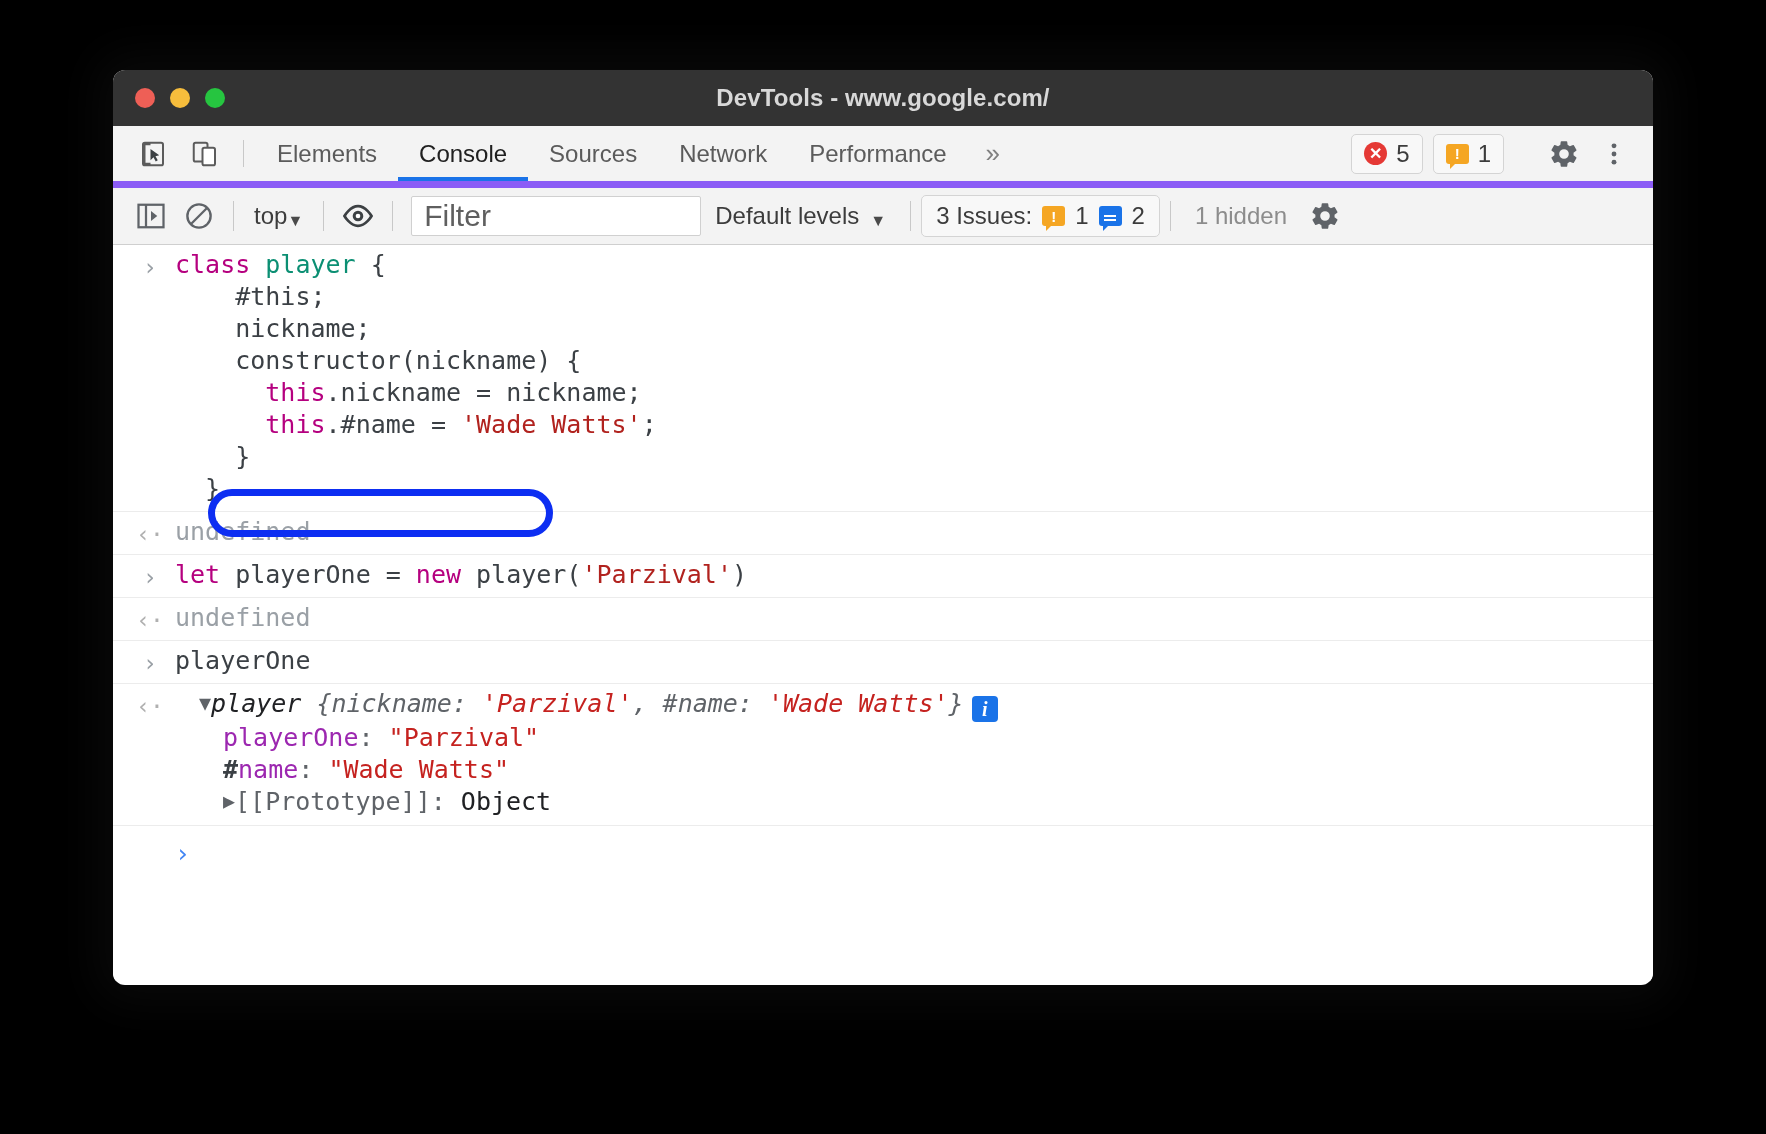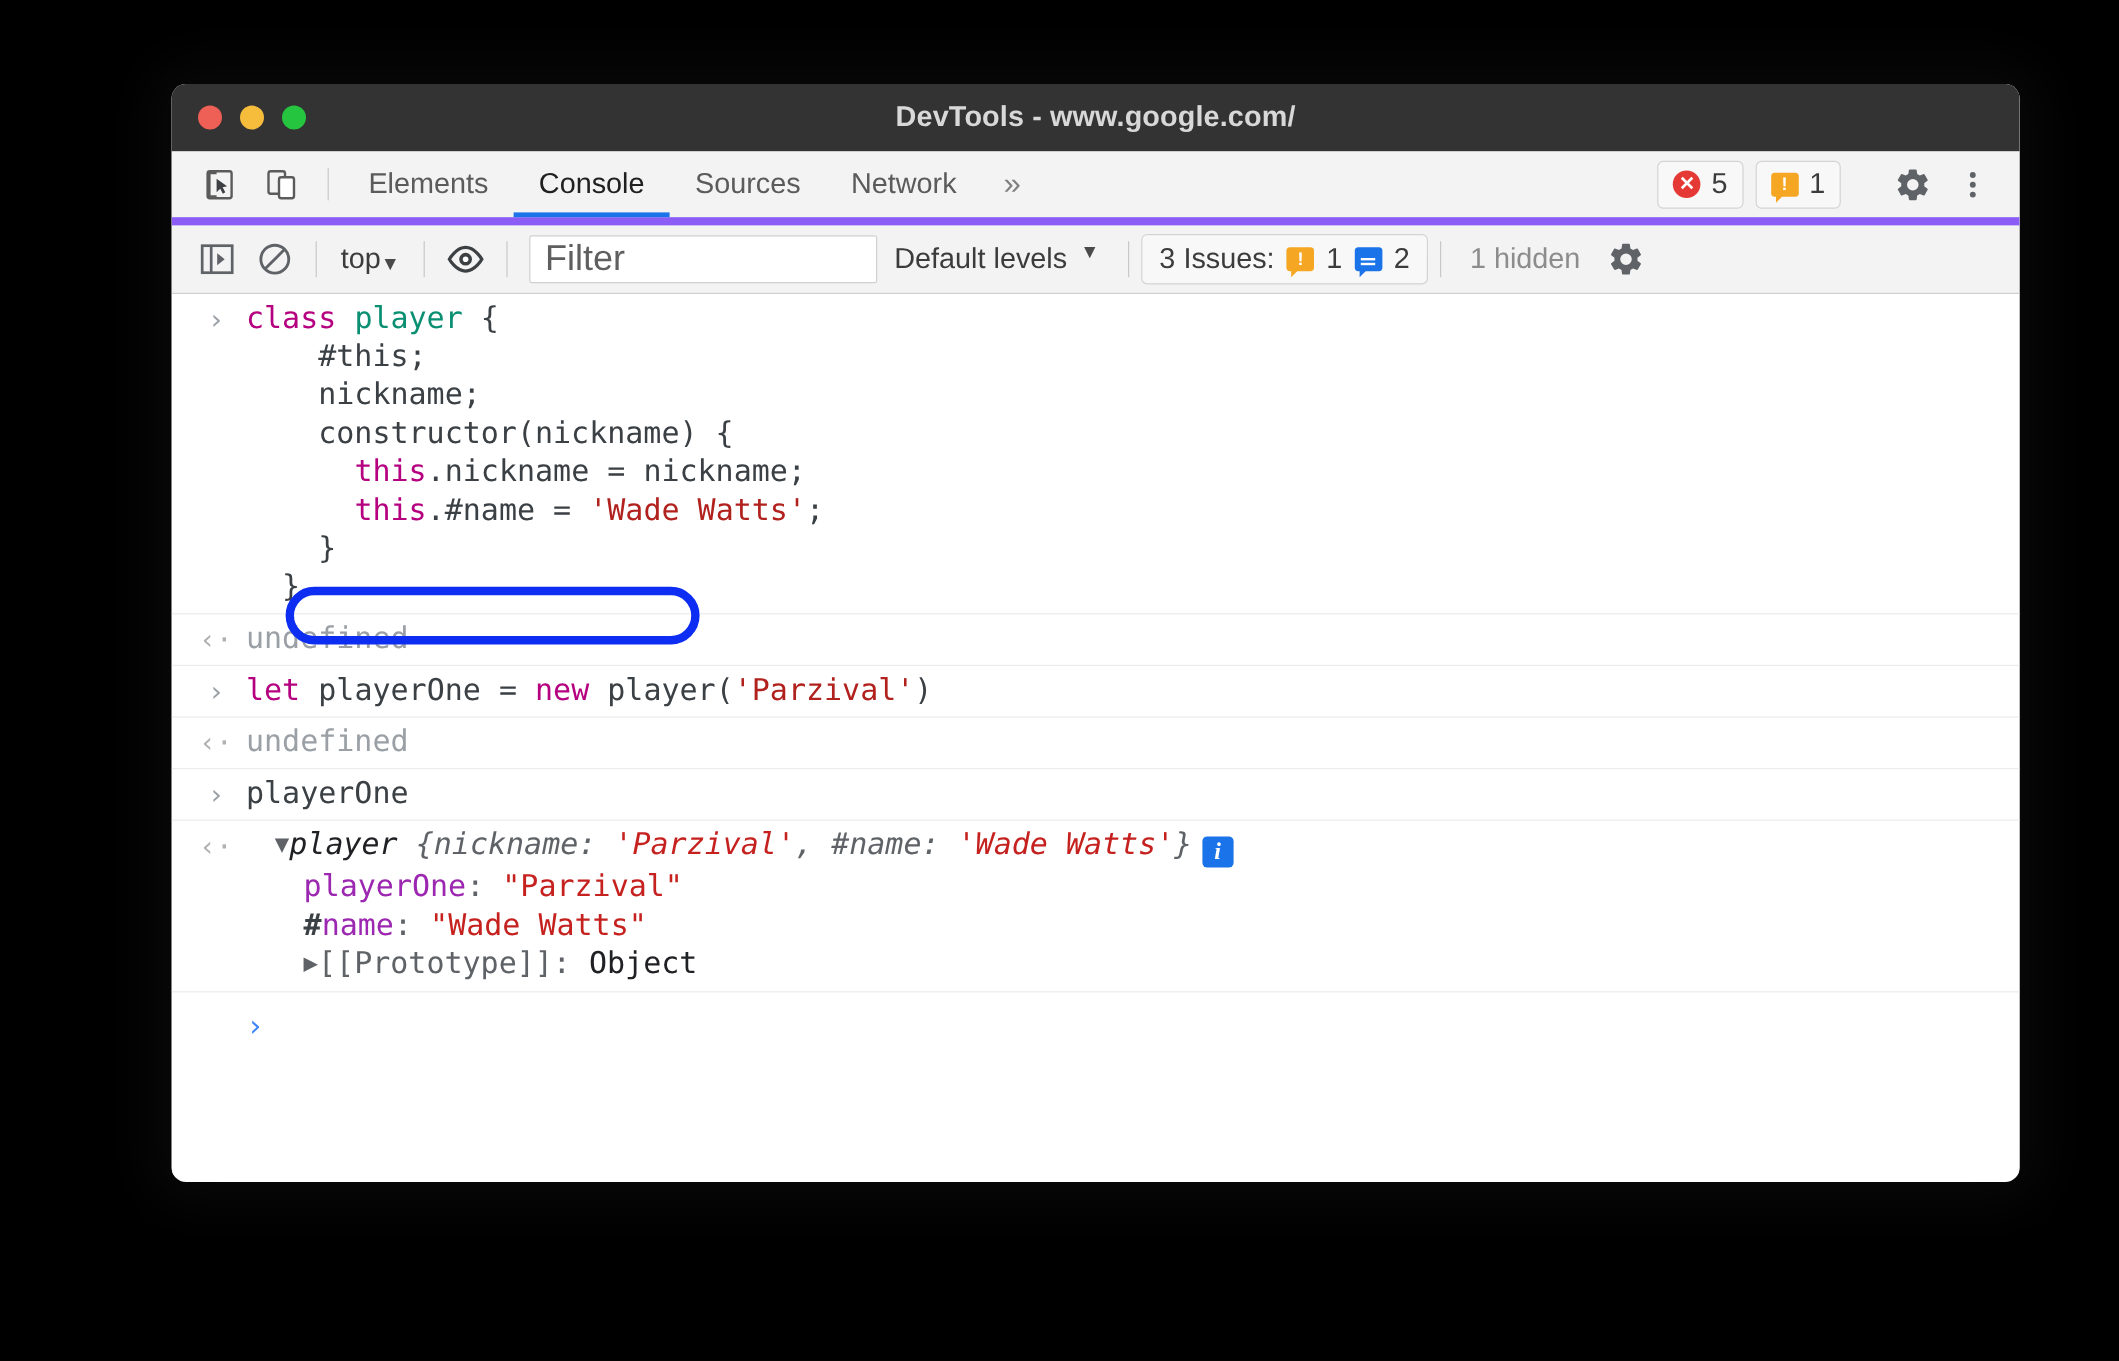--- a/index.html
+++ b/index.html
@@ -23,21 +23,20 @@
   #window {
     position: absolute;
     left: 113px;
     top: 70px;
     width: 1540px;
     height: 915px;
     border-radius: 12px;
     overflow: hidden;
     background: #ffffff;
     box-shadow: 0 0 46px 18px rgba(255,255,255,0.035);
-    margin-left: 30px;
   }
 
   
   .titlebar {
     position: relative;
     height: 56px;
     background: #333333;
     display: flex;
     align-items: center;
   }
@@ -192,21 +191,21 @@
     border: 1px solid #d0d0d0;
     border-radius: 2px;
     font-size: 30px;
     color: #5f5f5f;
     padding: 0 12px;
     font-family: "Liberation Sans", sans-serif;
     margin-left: 8px;
   }
   .filter-input::placeholder { color: #5f5f5f; }
   .levels {
-    display: flex; align-items: flex-start; gap: 11px;
+    display: flex; align-items: flex-end; gap: 11px;
     font-size: 24px; color: #3c3c3c;
     padding: 0 14px;
     cursor: pointer;
   }
   .issues-btn {
     display: flex; align-items: center; gap: 10px;
     border: 1px solid #d4d4d4;
     border-radius: 5px;
     background: #f8f8f8;
     height: 42px;
@@ -340,20 +339,23 @@
         <span>Elements</span>
       </div>
       <div class="tab active">
         <span>Console</span>
       </div>
       <div class="tab">
         <span>Sources</span>
       </div>
       <div class="tab">
         <span>Network</span>
+      </div>
+      <div class="tab">
+        <span>Performance</span>
       </div>
       <div class="chev-more">»</div>
 
       <div class="tabbar-right">
         <div class="badge-btn">
           <span class="err-dot">✕</span>
           <span>5</span>
         </div>
         <div class="badge-btn">
           <span class="warn-glyph">!</span>

